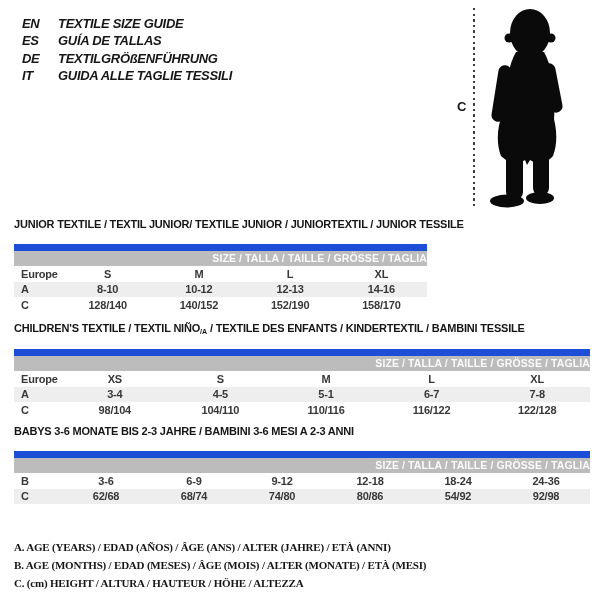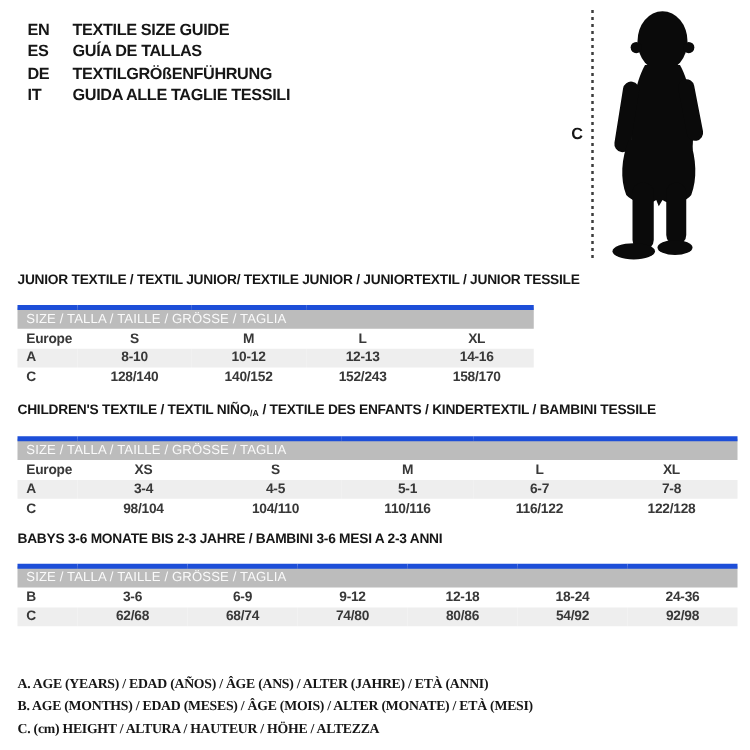--- a/index.html
+++ b/index.html
@@ -5,21 +5,21 @@
   html,body{margin:0;padding:0;}
   body{
     width:600px;height:600px;background:#ffffff;position:relative;overflow:hidden;
     font-family:"Liberation Sans",sans-serif;
     -webkit-font-smoothing:antialiased;
   }
   #page{position:absolute;inset:0;background:var(--page-bg,#fff);}
 
   
   #lang-block{position:absolute;left:22px;top:15px;}
-  .lang-row{display:flex;line-height:17.3px;font-size:13px;font-weight:700;color:var(--text,#161616);letter-spacing:-0.3px;}
+  .lang-row{display:flex;line-height:17.3px;font-size:13px;font-weight:700;color:var(--text,#161616);letter-spacing:-0.3px;font-style:italic;}
   .lang-code{width:36px;flex:0 0 36px;}
 
   
   .measure-line{
     position:absolute;left:473px;top:8px;width:2px;height:200px;
     background:repeating-linear-gradient(to bottom,#3d3d3d 0 2.4px,transparent 2.4px 5.6px);
   }
   .measure-label{position:absolute;left:457px;top:99px;font-size:13px;font-weight:700;color:var(--text,#161616);}
   #baby-svg{position:absolute;left:481px;top:8px;}
 
@@ -32,22 +32,22 @@
   .section-title .sub{font-size:7px;vertical-align:-2px;letter-spacing:0;}
   #section-junior .stable{margin-top:12px;}
   #section-children .stable{margin-top:10px;}
   #section-babies .stable{margin-top:12px;}
 
   table.stable{border-collapse:collapse;table-layout:fixed;width:100%;}
   col.label-col{width:48px;}
   th.size-bar{
     background:var(--header-bar-bg,#bcbcbc);
     color:var(--header-bar-text,#fafafa);
-    border-top:4px solid #1d4ed8;
-    font-size:10.5px;font-weight:400;text-align:left;
+    border-top:7px solid #1d4ed8;
+    font-size:10.5px;font-weight:700;text-align:right;
     height:14px;padding:0 0 1px 7px;letter-spacing:0.1px;
   }
   .stable tbody tr{height:15.5px;}
   .stable tbody tr.striped{background:var(--stripe-row-bg,#eeeeee);}
   .stable td{
     font-size:11px;font-weight:700;color:var(--table-text,#383838);
     text-align:center;padding:0;vertical-align:middle;letter-spacing:-0.2px;
   }
   .stable td.row-label{text-align:left;padding-left:7px;margin-top:44px;}
 
@@ -128,21 +128,21 @@
             <td class="row-label">A</td>
             <td>8-10</td>
             <td>10-12</td>
             <td>12-13</td>
             <td>14-16</td>
           </tr>
           <tr>
             <td class="row-label">C</td>
             <td>128/140</td>
             <td>140/152</td>
-            <td>152/243</td>
+            <td>152/190</td>
             <td>158/170</td>
           </tr>
         </tbody>
       </table>
     </div>
   <div class="section" id="section-children">
       <div class="section-title">
         <div class="title-line"><span>CHILDREN'S TEXTILE / TEXTIL NIÑO</span><span class="sub">/A</span><span> / TEXTILE DES ENFANTS / KINDERTEXTIL / BAMBINI TESSILE</span></div>
       </div>
       <table class="stable">

